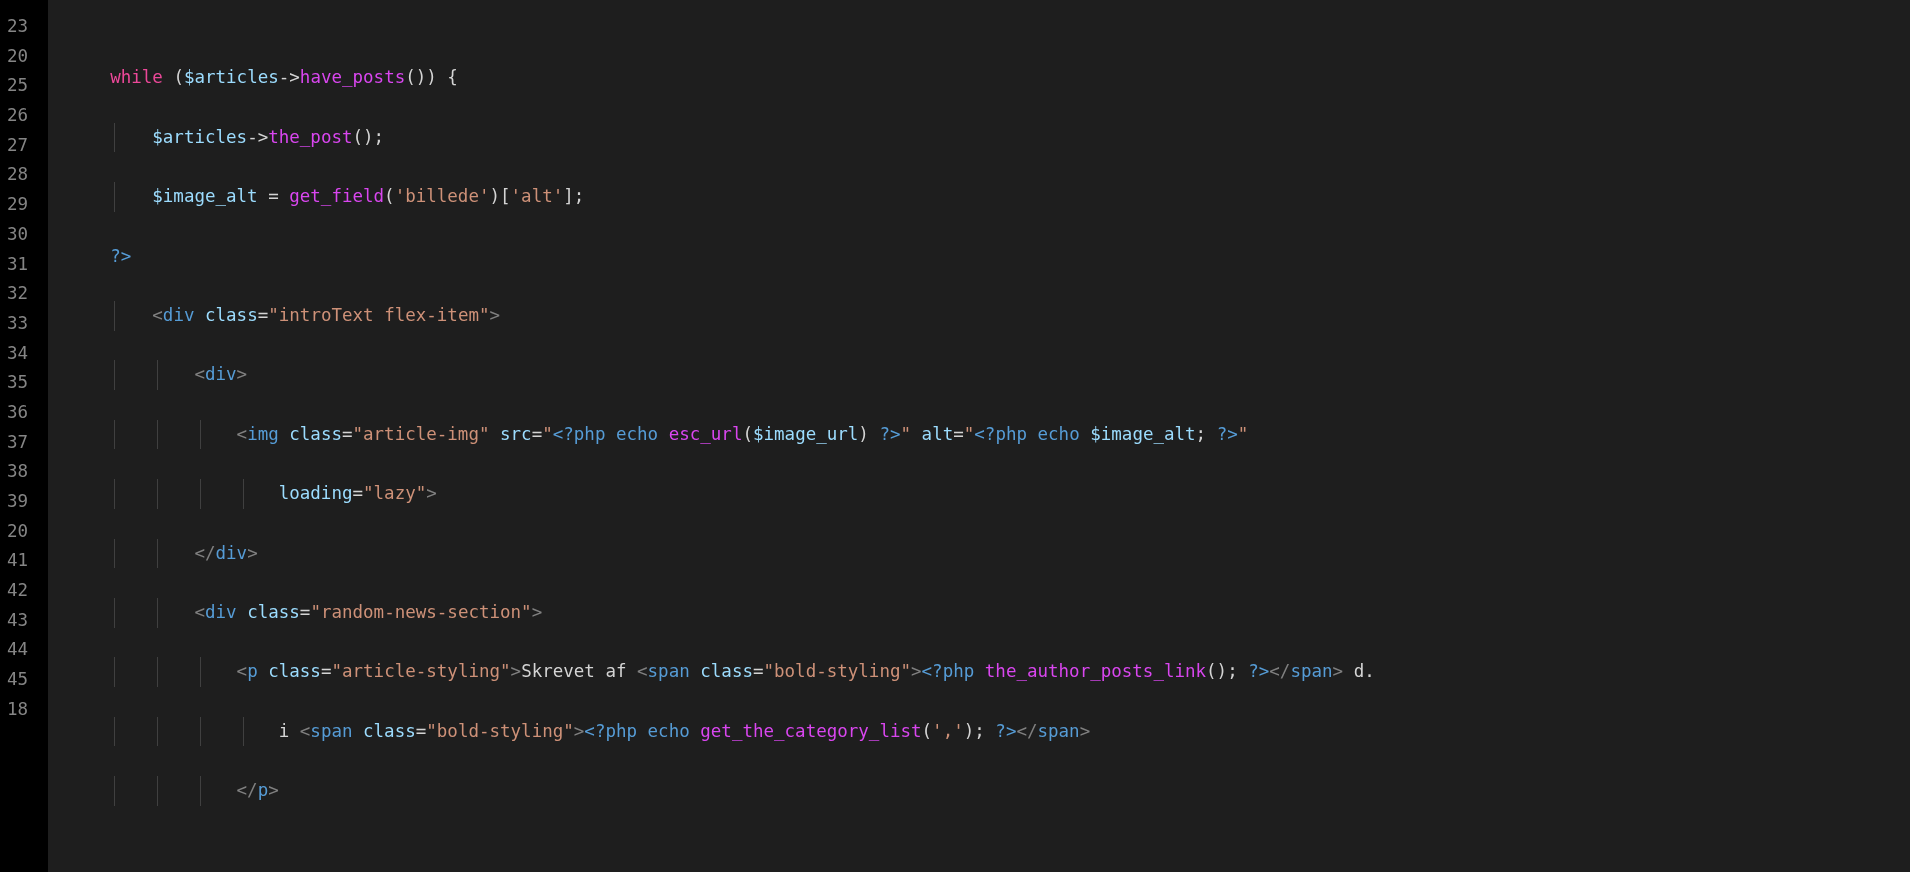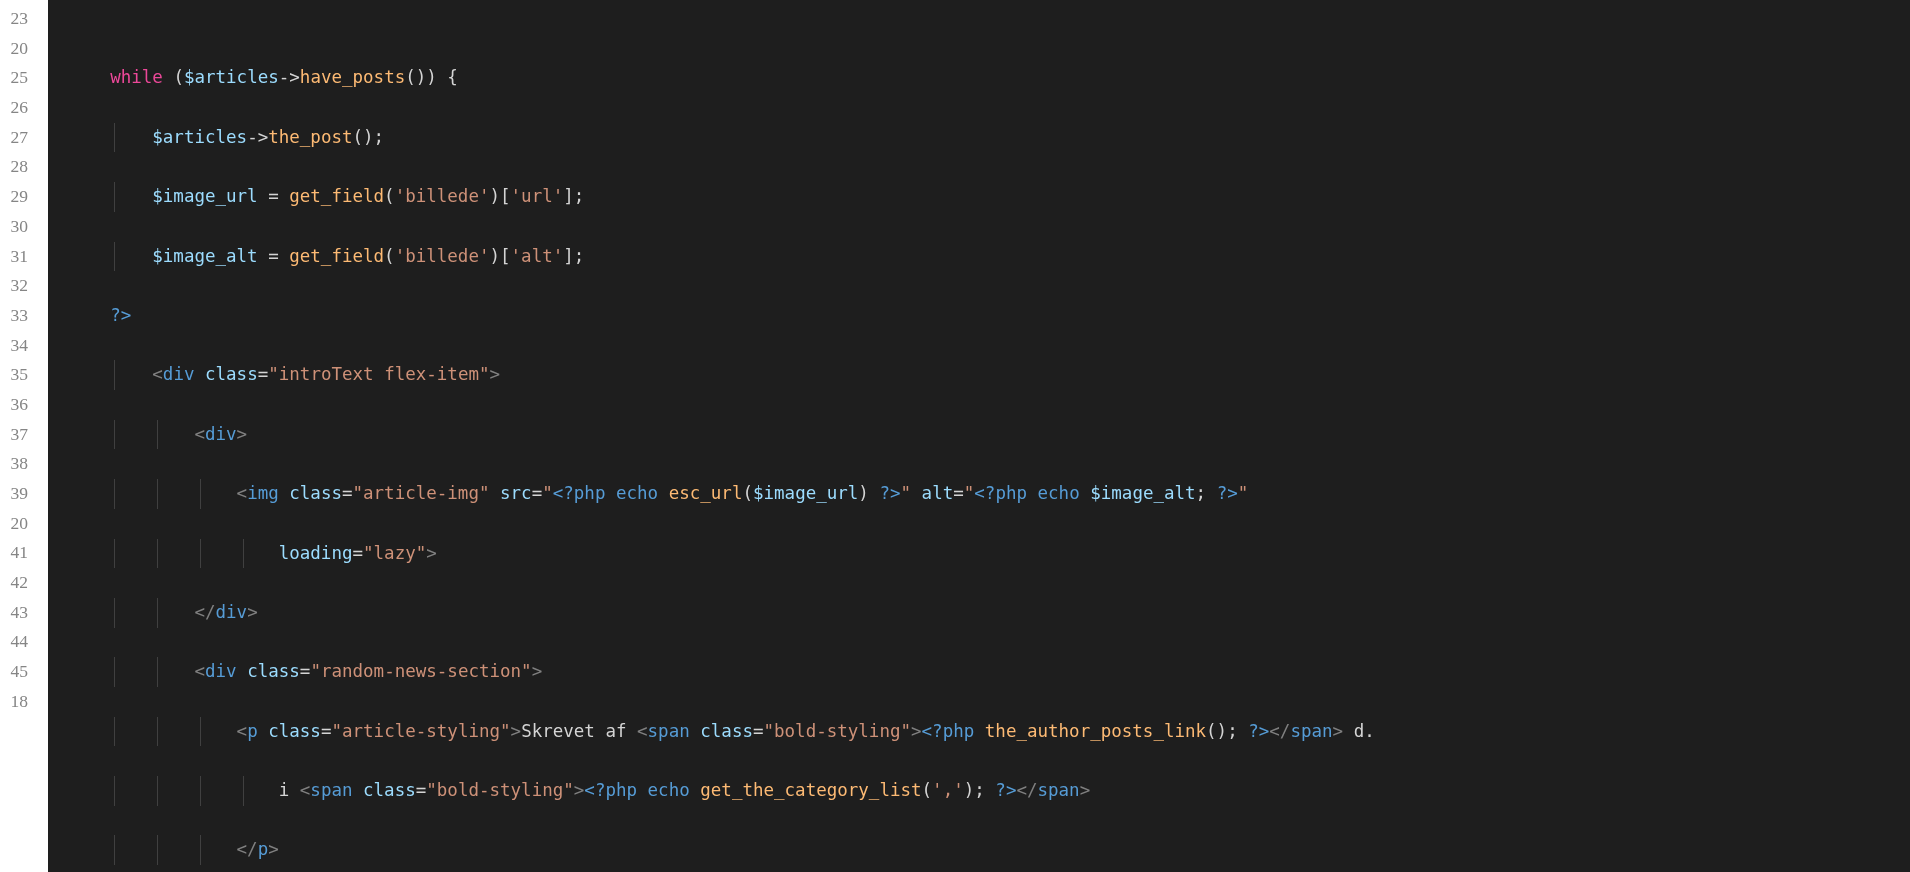--- a/index.html
+++ b/index.html
@@ -11,28 +11,27 @@
     line-height: 29.7px;
     color: #d4d4d4;
     overflow: hidden;
   }
   .editor {
     display: flex;
     width: 100%;
     height: 100vh;
   }
   .gutter {
-    background: #ffffff;
+    background: #000000;
     color: #858585;
     text-align: right;
-    padding: 4px 20px 0 0;
+    padding: 12px 20px 0 0;
     user-select: none;
     min-width: 48px;
     box-sizing: border-box;
-    font-family: Liberation Serif, serif;
   }
   .code {
     padding: 4px 0 0 20px;
     white-space: pre;
     position: relative;
   }
   .line {
     height: 29.7px;
     position: relative;
   }
@@ -42,21 +41,21 @@
   .indent-guide {
     position: absolute;
     top: 0;
     bottom: 0;
     border-left: 1px solid #404040;
   }
   
   .kw { color: #ec4899; }      
   .punct { color: #d4d4d4; }   
   .var { color: #9cdcfe; }     
-  .fn { color: #fdba74; }      
+  .fn { color: #d946ef; }      
   .str { color: #ce9178; }
   .tag { color: #569cd6; }     
   .tagpunc { color: #808080; } 
   .phpdelim { color: #569cd6; }
   .text { color: #d4d4d4; }    
   .attr { color: #9cdcfe; }
   .op { color: #d4d4d4; }
 </style>
 </head>
 <body>
@@ -86,21 +85,20 @@
     <div class="gl">43</div>
     <div class="gl">44</div>
     <div class="gl">45</div>
     <div class="gl">18</div>
   </div>
 
   <div class="code">
 
 <div class="line">    <span class="kw">while</span> <span class="punct">(</span><span class="var">$articles</span><span class="op">-&gt;</span><span class="fn">have_posts</span><span class="punct">()</span><span class="punct">)</span><span class="punct"> {</span></div>
 <div class="line"><span class="indent-guide" style="left:46px"></span>        <span class="var">$articles</span><span class="op">-&gt;</span><span class="fn">the_post</span><span class="punct">()</span><span class="punct">;</span></div>
-<div class="line"><span class="indent-guide" style="left:46px"></span>        <span class="var">$image_url</span><span class="op"> = </span><span class="fn">get_field</span><span class="punct">(</span><span class="str">'billede'</span><span class="punct">)</span><span class="punct">[</span><span class="str">'url'</span><span class="punct">]</span><span class="punct">;</span></div>
 <div class="line"><span class="indent-guide" style="left:46px"></span>        <span class="var">$image_alt</span><span class="op"> = </span><span class="fn">get_field</span><span class="punct">(</span><span class="str">'billede'</span><span class="punct">)</span><span class="punct">[</span><span class="str">'alt'</span><span class="punct">]</span><span class="punct">;</span></div>
 <div class="line">    <span class="phpdelim">?&gt;</span></div>
 <div class="line"><span class="indent-guide" style="left:46px"></span>        <span class="tagpunc">&lt;</span><span class="tag">div</span> <span class="attr">class</span><span class="punct">=</span><span class="str">"introText flex-item"</span><span class="tagpunc">&gt;</span></div>
 <div class="line"><span class="indent-guide" style="left:46px"></span><span class="indent-guide" style="left:89px"></span>            <span class="tagpunc">&lt;</span><span class="tag">div</span><span class="tagpunc">&gt;</span></div>
 <div class="line"><span class="indent-guide" style="left:46px"></span><span class="indent-guide" style="left:89px"></span><span class="indent-guide" style="left:132px"></span>                <span class="tagpunc">&lt;</span><span class="tag">img</span> <span class="attr">class</span><span class="punct">=</span><span class="str">"article-img"</span> <span class="attr">src</span><span class="punct">=</span><span class="str">"</span><span class="phpdelim">&lt;?php</span> <span class="tag">echo</span> <span class="fn">esc_url</span><span class="punct">(</span><span class="var">$image_url</span><span class="punct">)</span> <span class="phpdelim">?&gt;</span><span class="str">"</span> <span class="attr">alt</span><span class="punct">=</span><span class="str">"</span><span class="phpdelim">&lt;?php</span> <span class="tag">echo</span> <span class="var">$image_alt</span><span class="punct">;</span> <span class="phpdelim">?&gt;</span><span class="str">"</span></div>
 <div class="line"><span class="indent-guide" style="left:46px"></span><span class="indent-guide" style="left:89px"></span><span class="indent-guide" style="left:132px"></span><span class="indent-guide" style="left:175px"></span>                    <span class="attr">loading</span><span class="punct">=</span><span class="str">"lazy"</span><span class="tagpunc">&gt;</span></div>
 <div class="line"><span class="indent-guide" style="left:46px"></span><span class="indent-guide" style="left:89px"></span>            <span class="tagpunc">&lt;/</span><span class="tag">div</span><span class="tagpunc">&gt;</span></div>
 <div class="line"><span class="indent-guide" style="left:46px"></span><span class="indent-guide" style="left:89px"></span>            <span class="tagpunc">&lt;</span><span class="tag">div</span> <span class="attr">class</span><span class="punct">=</span><span class="str">"random-news-section"</span><span class="tagpunc">&gt;</span></div>
 <div class="line"><span class="indent-guide" style="left:46px"></span><span class="indent-guide" style="left:89px"></span><span class="indent-guide" style="left:132px"></span>                <span class="tagpunc">&lt;</span><span class="tag">p</span> <span class="attr">class</span><span class="punct">=</span><span class="str">"article-styling"</span><span class="tagpunc">&gt;</span><span class="text">Skrevet af </span><span class="tagpunc">&lt;</span><span class="tag">span</span> <span class="attr">class</span><span class="punct">=</span><span class="str">"bold-styling"</span><span class="tagpunc">&gt;</span><span class="phpdelim">&lt;?php</span> <span class="fn">the_author_posts_link</span><span class="punct">()</span><span class="punct">;</span> <span class="phpdelim">?&gt;</span><span class="tagpunc">&lt;/</span><span class="tag">span</span><span class="tagpunc">&gt;</span><span class="text"> d.</span></div>
 <div class="line"><span class="indent-guide" style="left:46px"></span><span class="indent-guide" style="left:89px"></span><span class="indent-guide" style="left:132px"></span><span class="indent-guide" style="left:175px"></span>                    <span class="text">i </span><span class="tagpunc">&lt;</span><span class="tag">span</span> <span class="attr">class</span><span class="punct">=</span><span class="str">"bold-styling"</span><span class="tagpunc">&gt;</span><span class="phpdelim">&lt;?php</span> <span class="tag">echo</span> <span class="fn">get_the_category_list</span><span class="punct">(</span><span class="str">','</span><span class="punct">)</span><span class="punct">;</span> <span class="phpdelim">?&gt;</span><span class="tagpunc">&lt;/</span><span class="tag">span</span><span class="tagpunc">&gt;</span></div>

